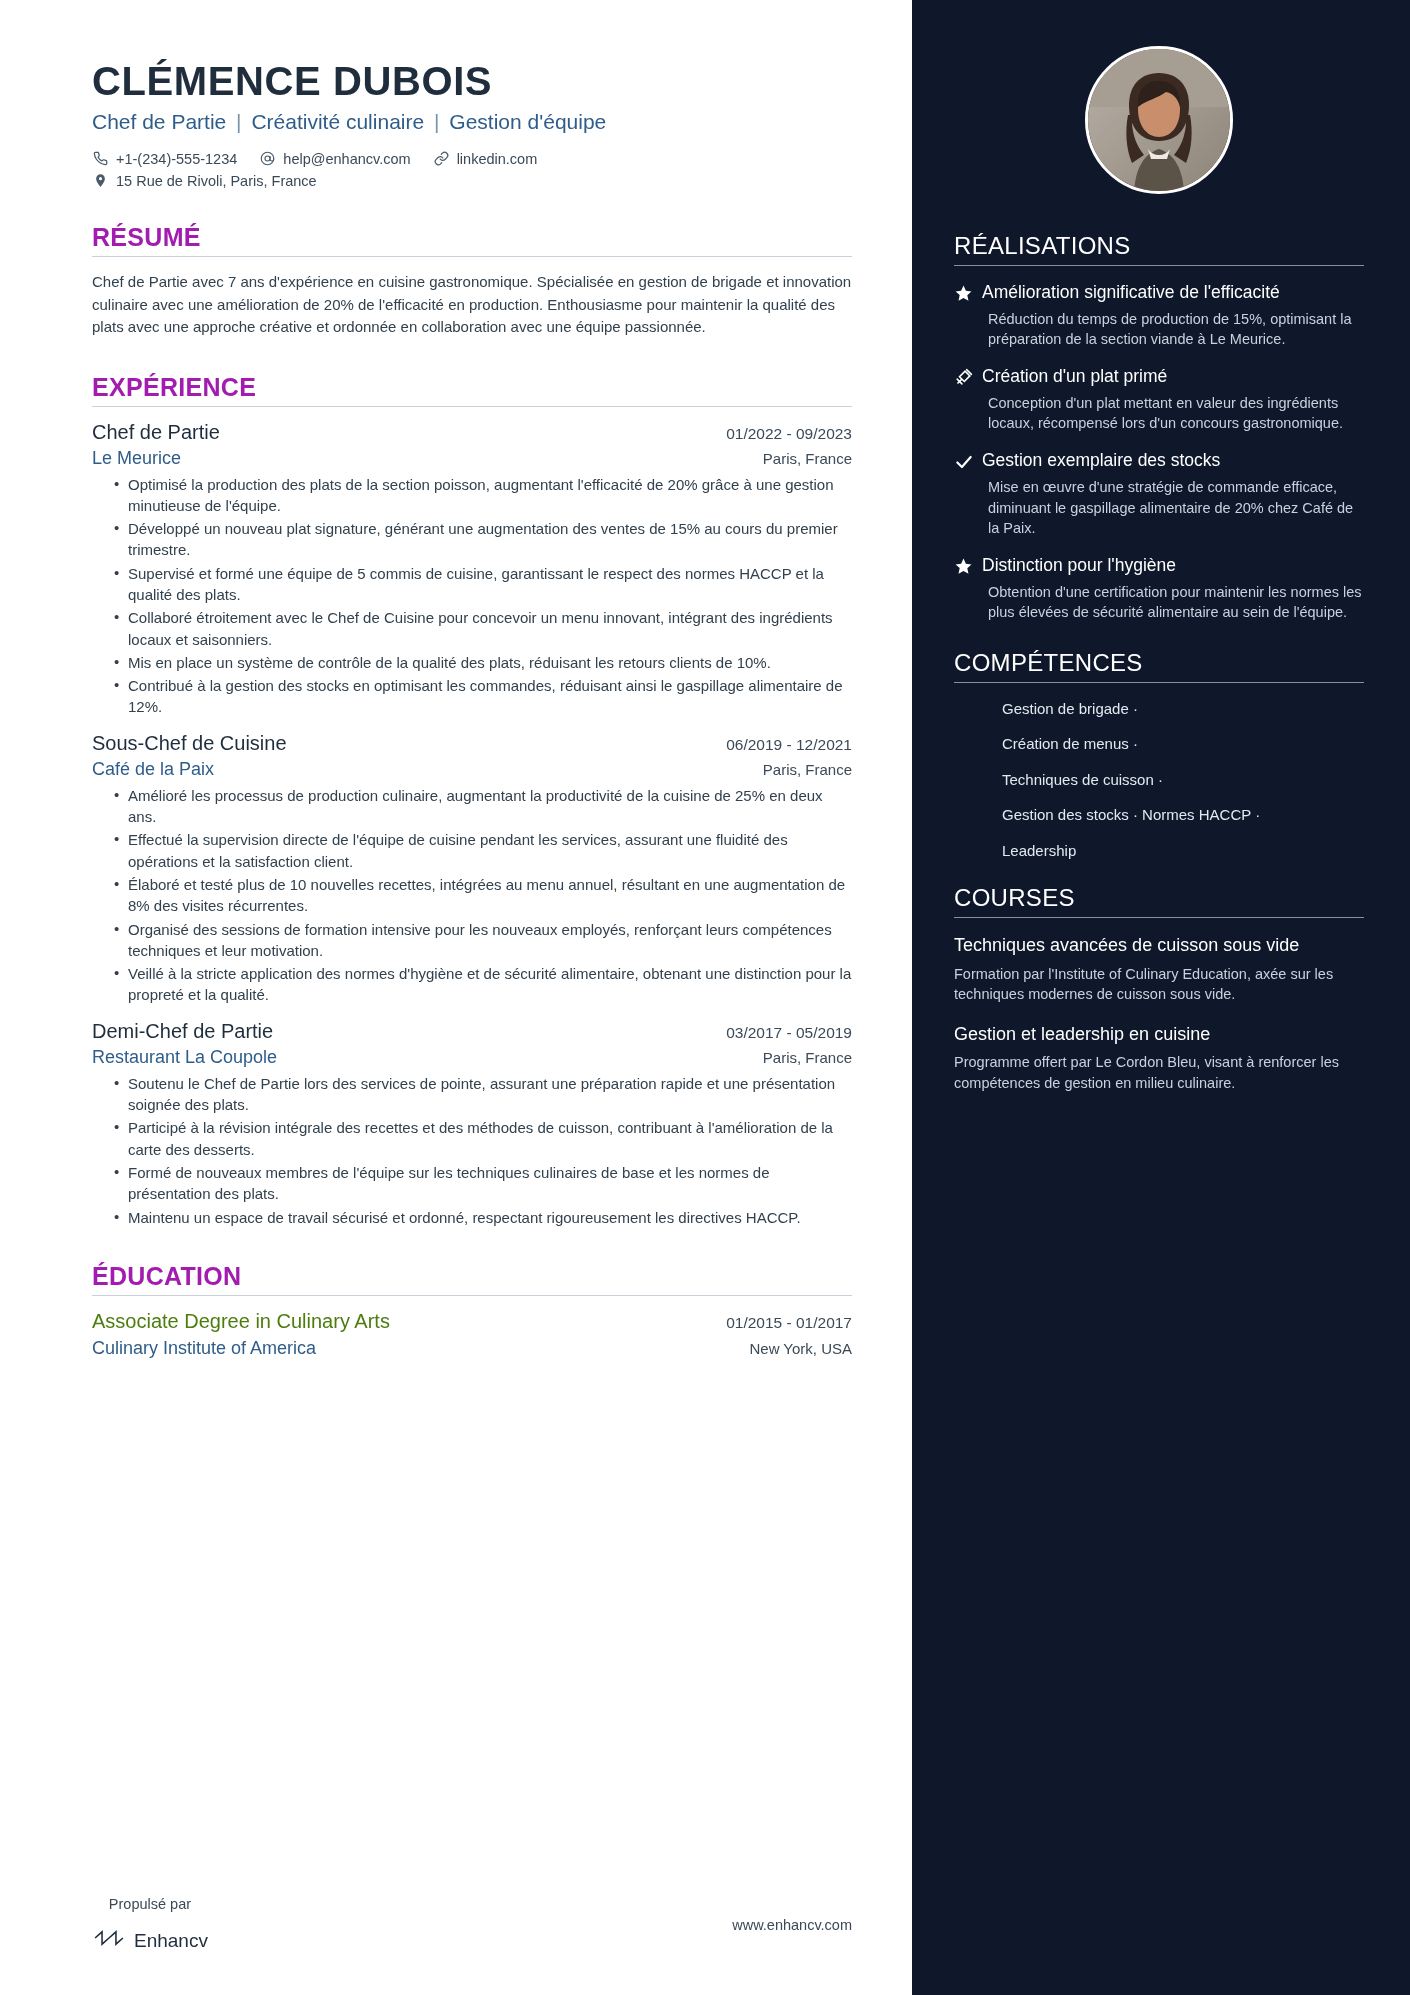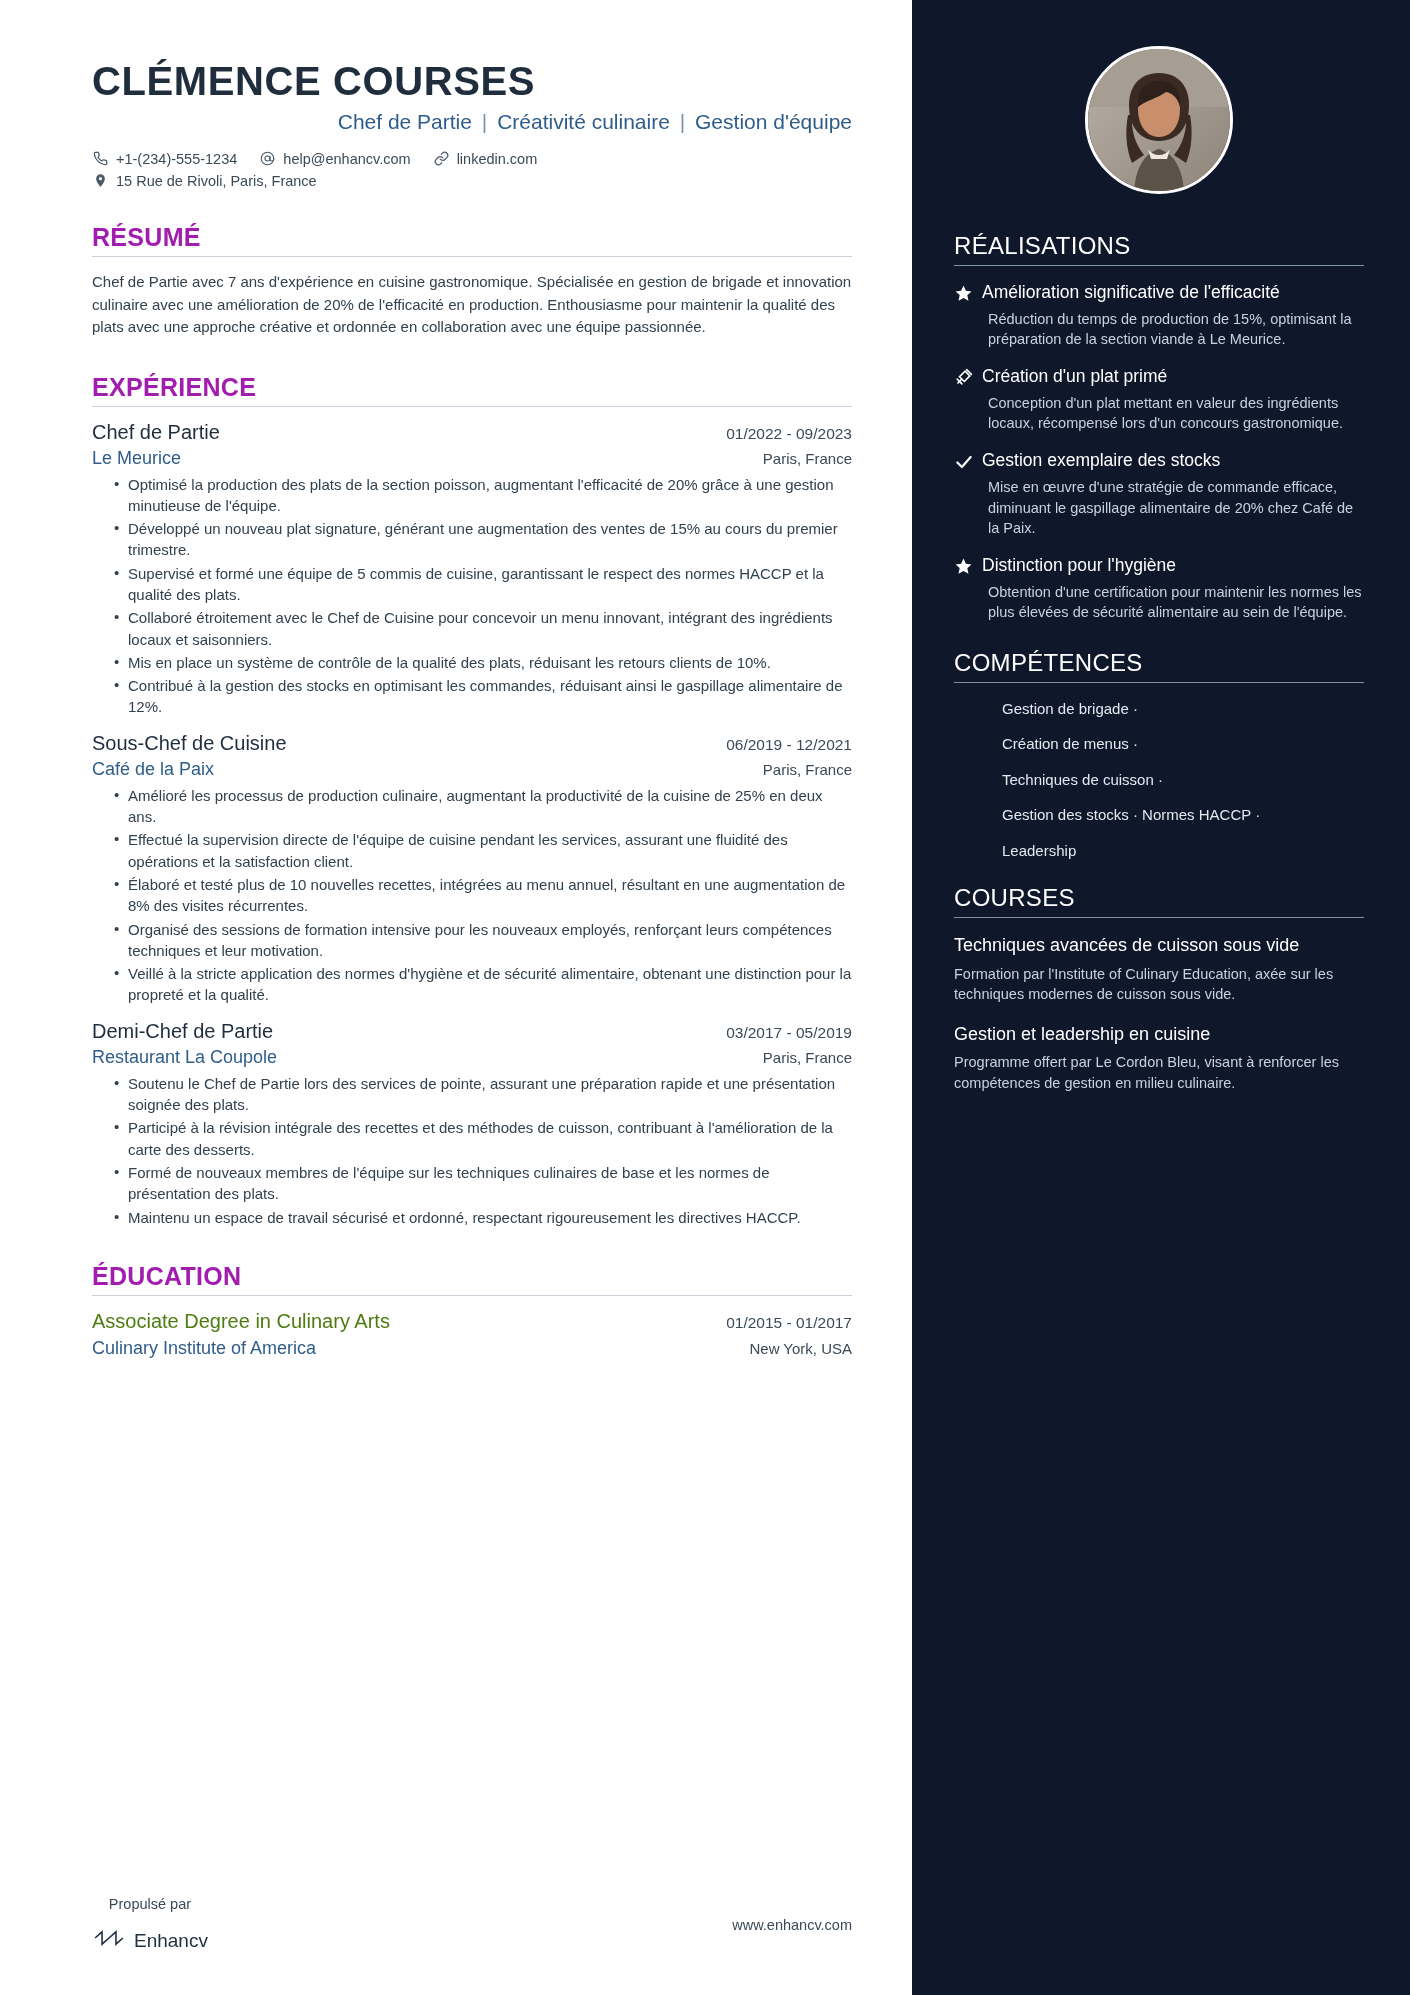--- a/index.html
+++ b/index.html
@@ -34,21 +34,20 @@
     letter-spacing: 0.6px;
     color: #1f2d3d;
     margin: 0 0 6px 0;
     line-height: 1.15;
   }
   .headline {
     font-size: 21px;
     color: #2f5d8a;
     margin: 0 0 16px 0;
     font-weight: 400;
-    text-align: right;
   }
   .headline .sep { color: #7a93ab; padding: 0 4px; }
   .contact-row {
     font-size: 14.5px;
     color: #3b4a58;
     display: flex;
     flex-wrap: wrap;
     align-items: center;
     margin-bottom: 5px;
     gap: 4px;
@@ -260,21 +259,21 @@
     color: #c6d3de;
   }
 </style>
 </head>
 <body>
 
 <div class="page">
 
   <div class="left">
 
-    <h1 class="name">CLÉMENCE COURSES</h1>
+    <h1 class="name">CLÉMENCE DUBOIS</h1>
 
     <div class="headline">
       <span>Chef de Partie</span>
       <span class="sep">|</span>
       <span>Créativité culinaire</span>
       <span class="sep">|</span>
       <span>Gestion d'équipe</span>
     </div>
 
     <div class="contact-row">

